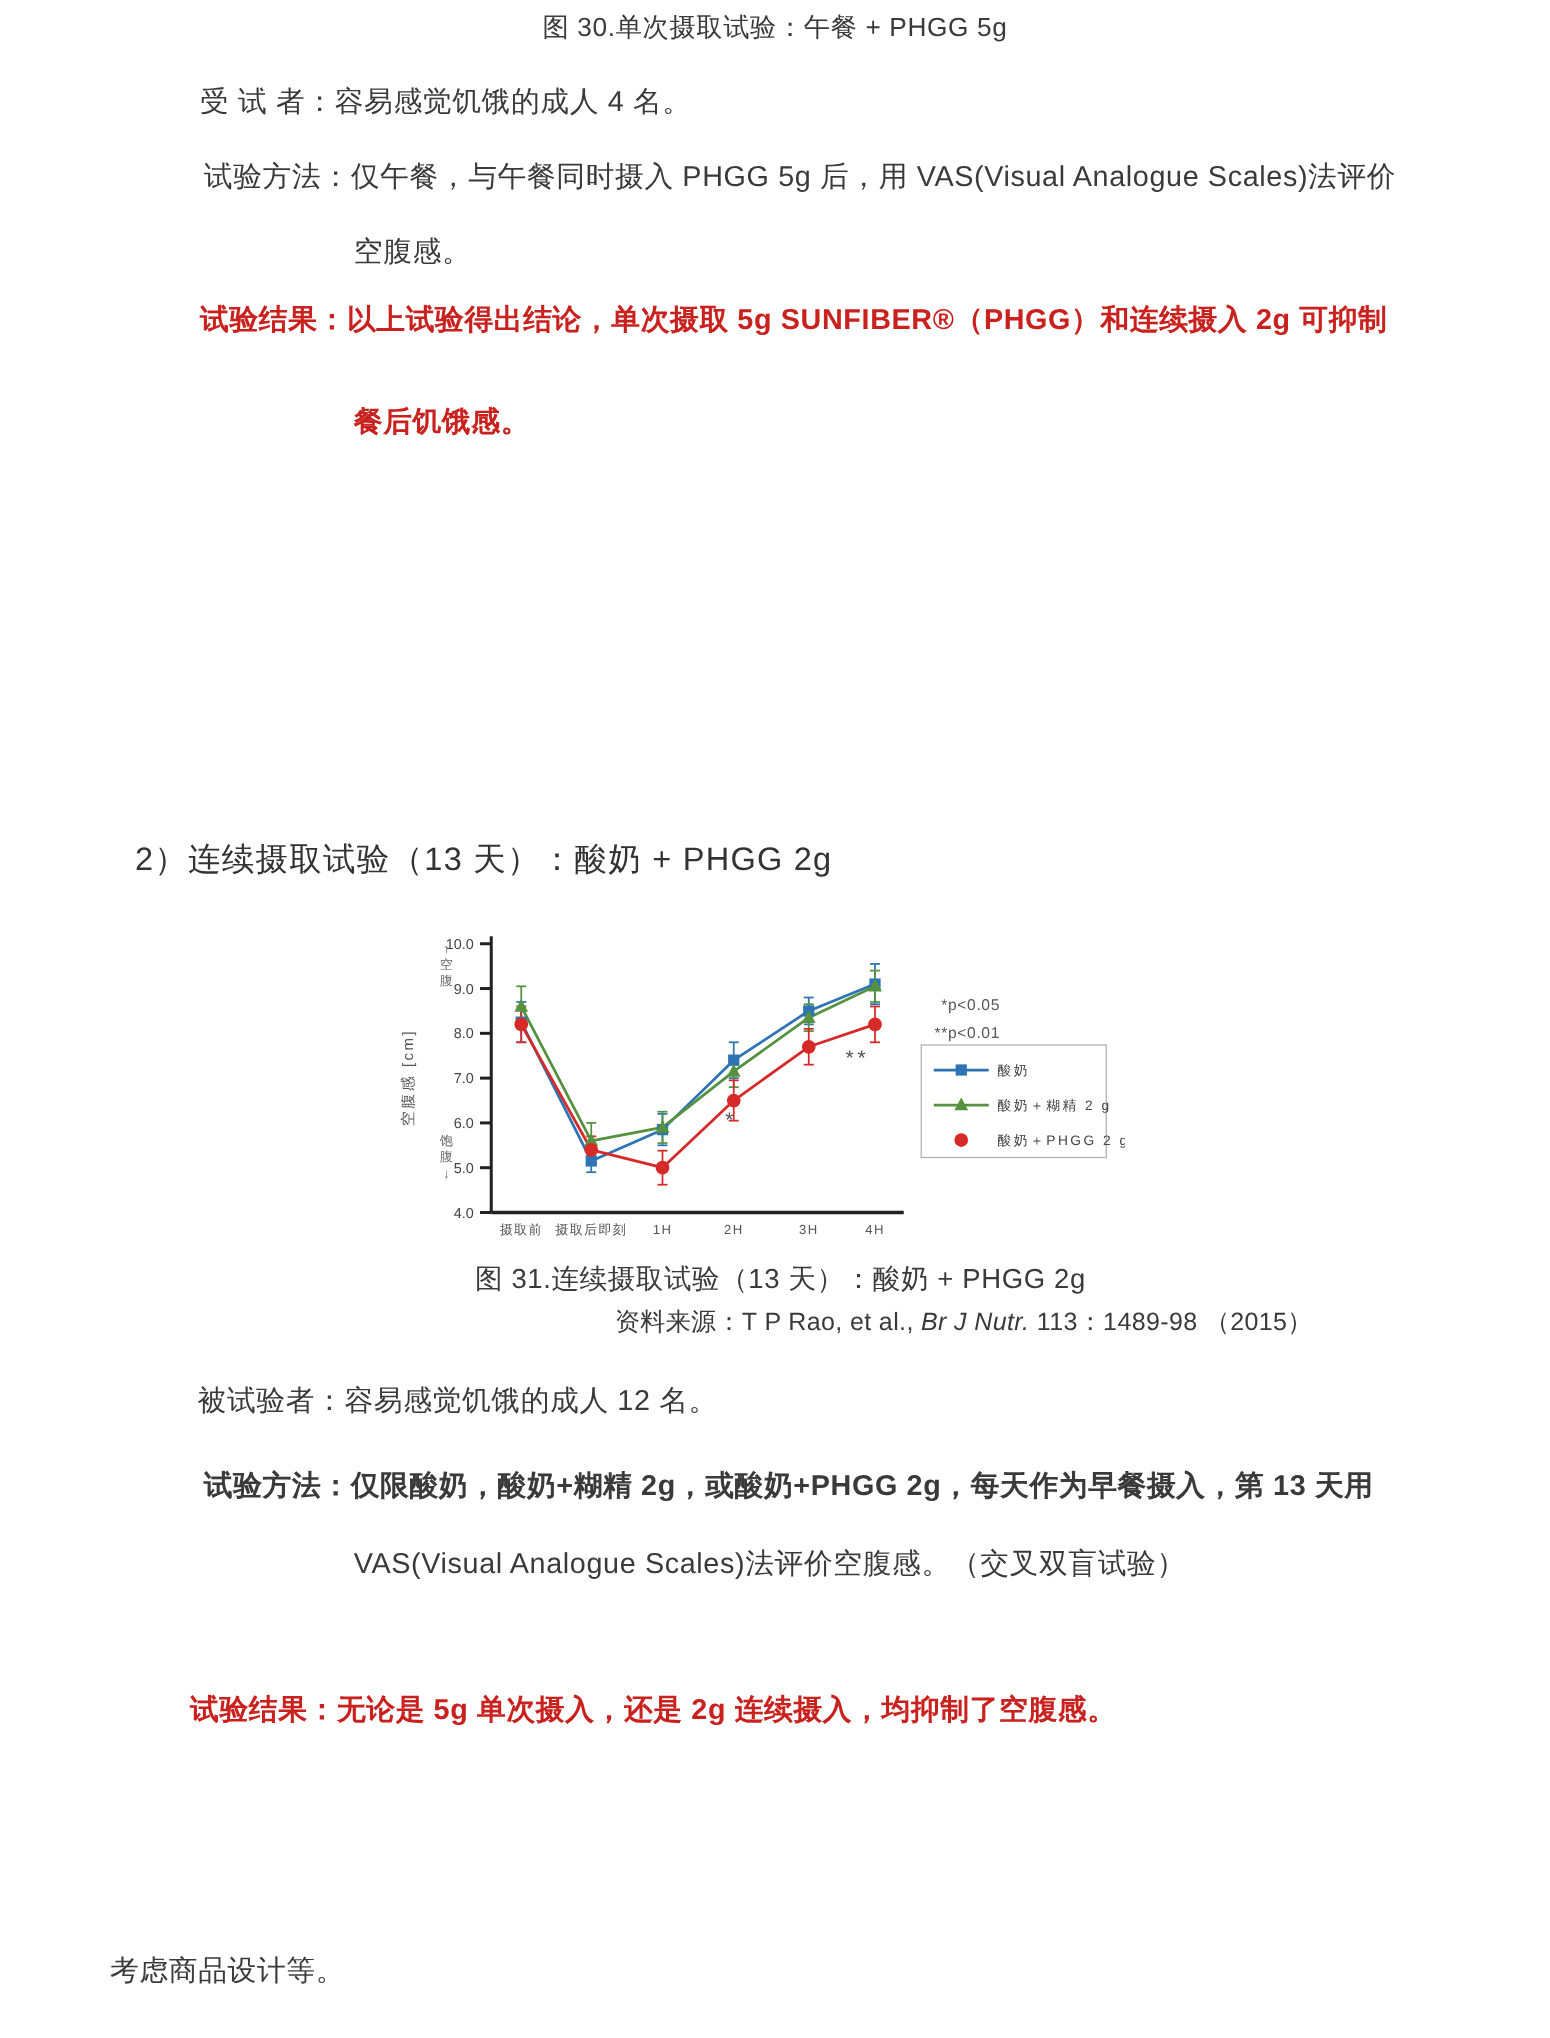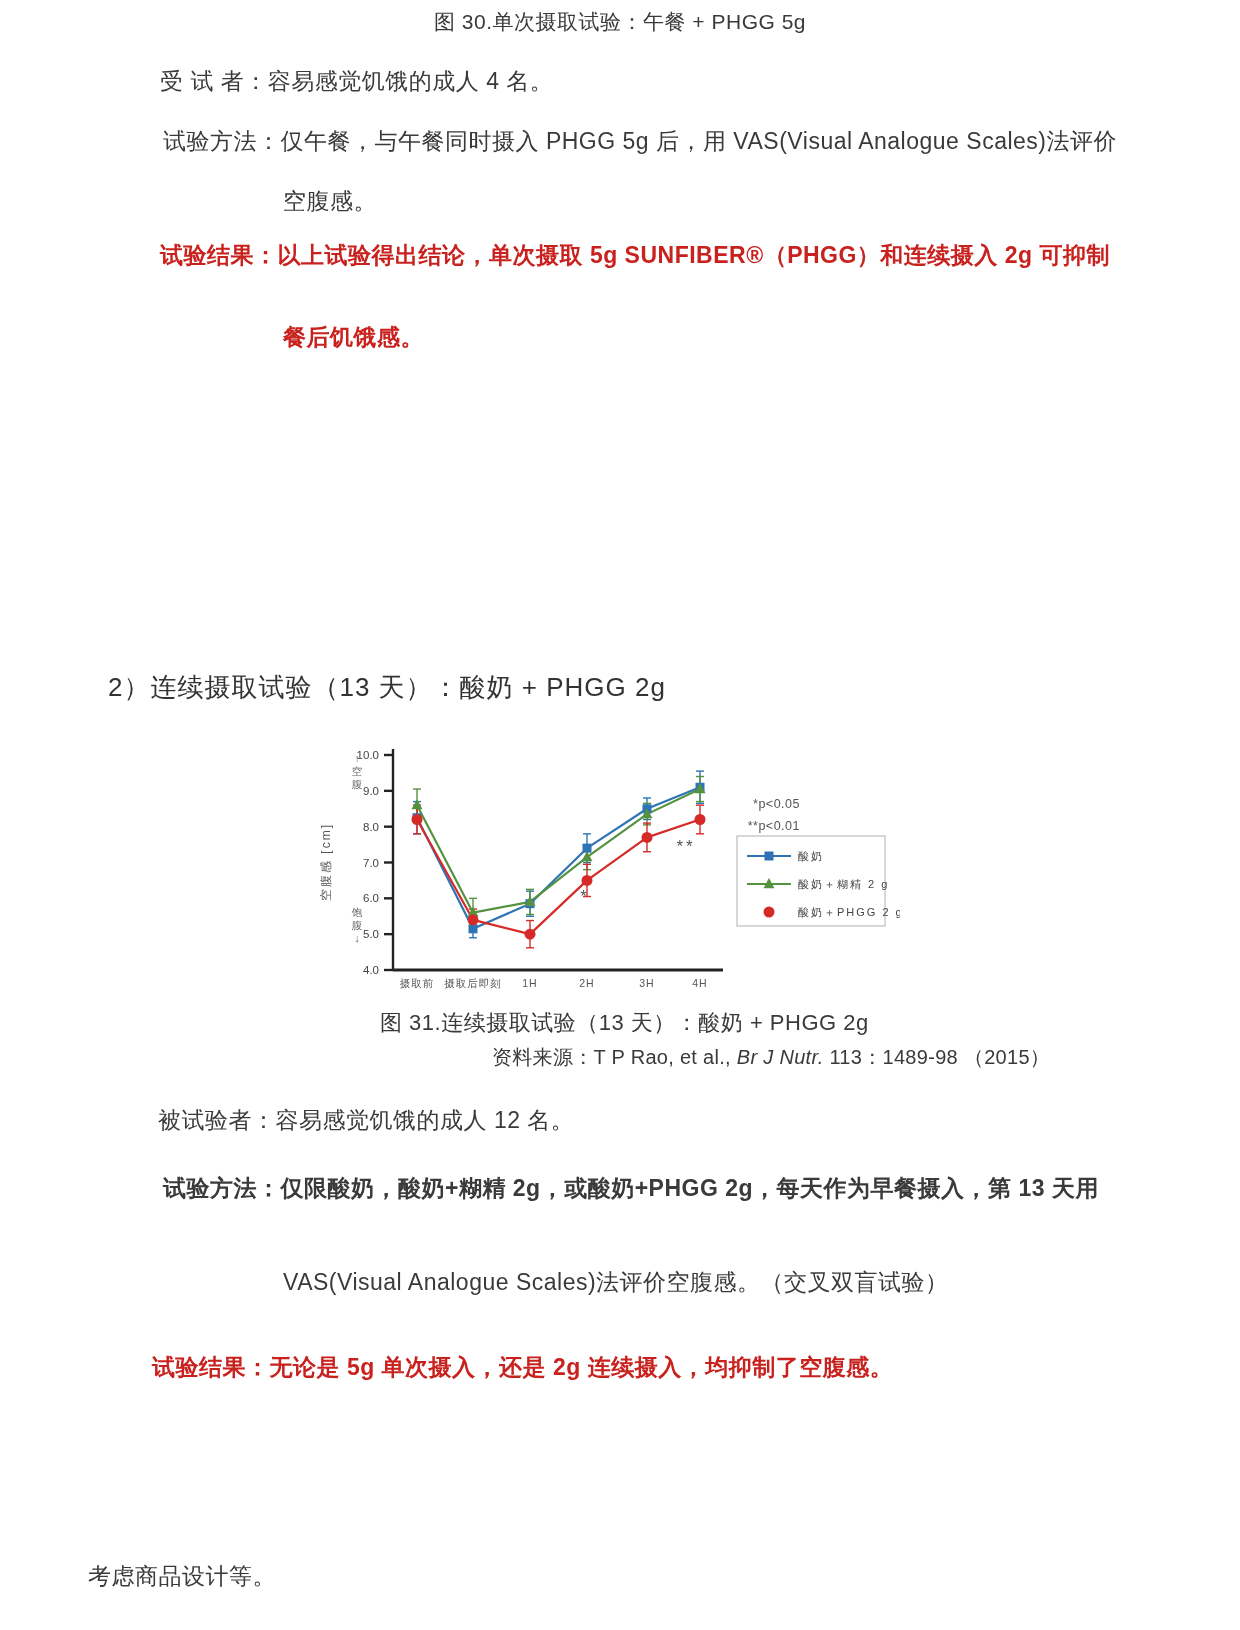--- a/index.html
+++ b/index.html
@@ -165,19 +165,19 @@
   </div>
 
   <div class="abs caption" style="top:1008px;left:380px;">图 31.连续摄取试验（13 天）：酸奶 + PHGG 2g</div>
   <div class="abs source" style="top:1044px;left:492px;">
     <span>资料来源：T P Rao, et al., </span><span class="italic">Br J Nutr.</span><span> 113：1489-98 （2015）</span>
   </div>
 
   <div class="abs doc-text" style="top:1092px;left:158px;">被试验者：容易感觉饥饿的成人 12 名。</div>
 
   <div class="abs doc-text" style="top:1160px;left:163px;font-weight:bold;">试验方法：仅限酸奶，酸奶+糊精 2g，或酸奶+PHGG 2g，每天作为早餐摄入，第 13 天用</div>
-  <div class="abs doc-text" style="top:1254px;left:283px;">VAS(Visual Analogue Scales)法评价空腹感。（交叉双盲试验）</div>
+  <div class="abs doc-text" style="top:1222px;left:283px;">VAS(Visual Analogue Scales)法评价空腹感。（交叉双盲试验）</div>
 
   <div class="abs red-text" style="top:1352px;left:152px;">试验结果：无论是 5g 单次摄入，还是 2g 连续摄入，均抑制了空腹感。</div>
 
   <div class="abs doc-text" style="top:1548px;left:88px;">考虑商品设计等。</div>
 
 </div>
 
 </body></html>

